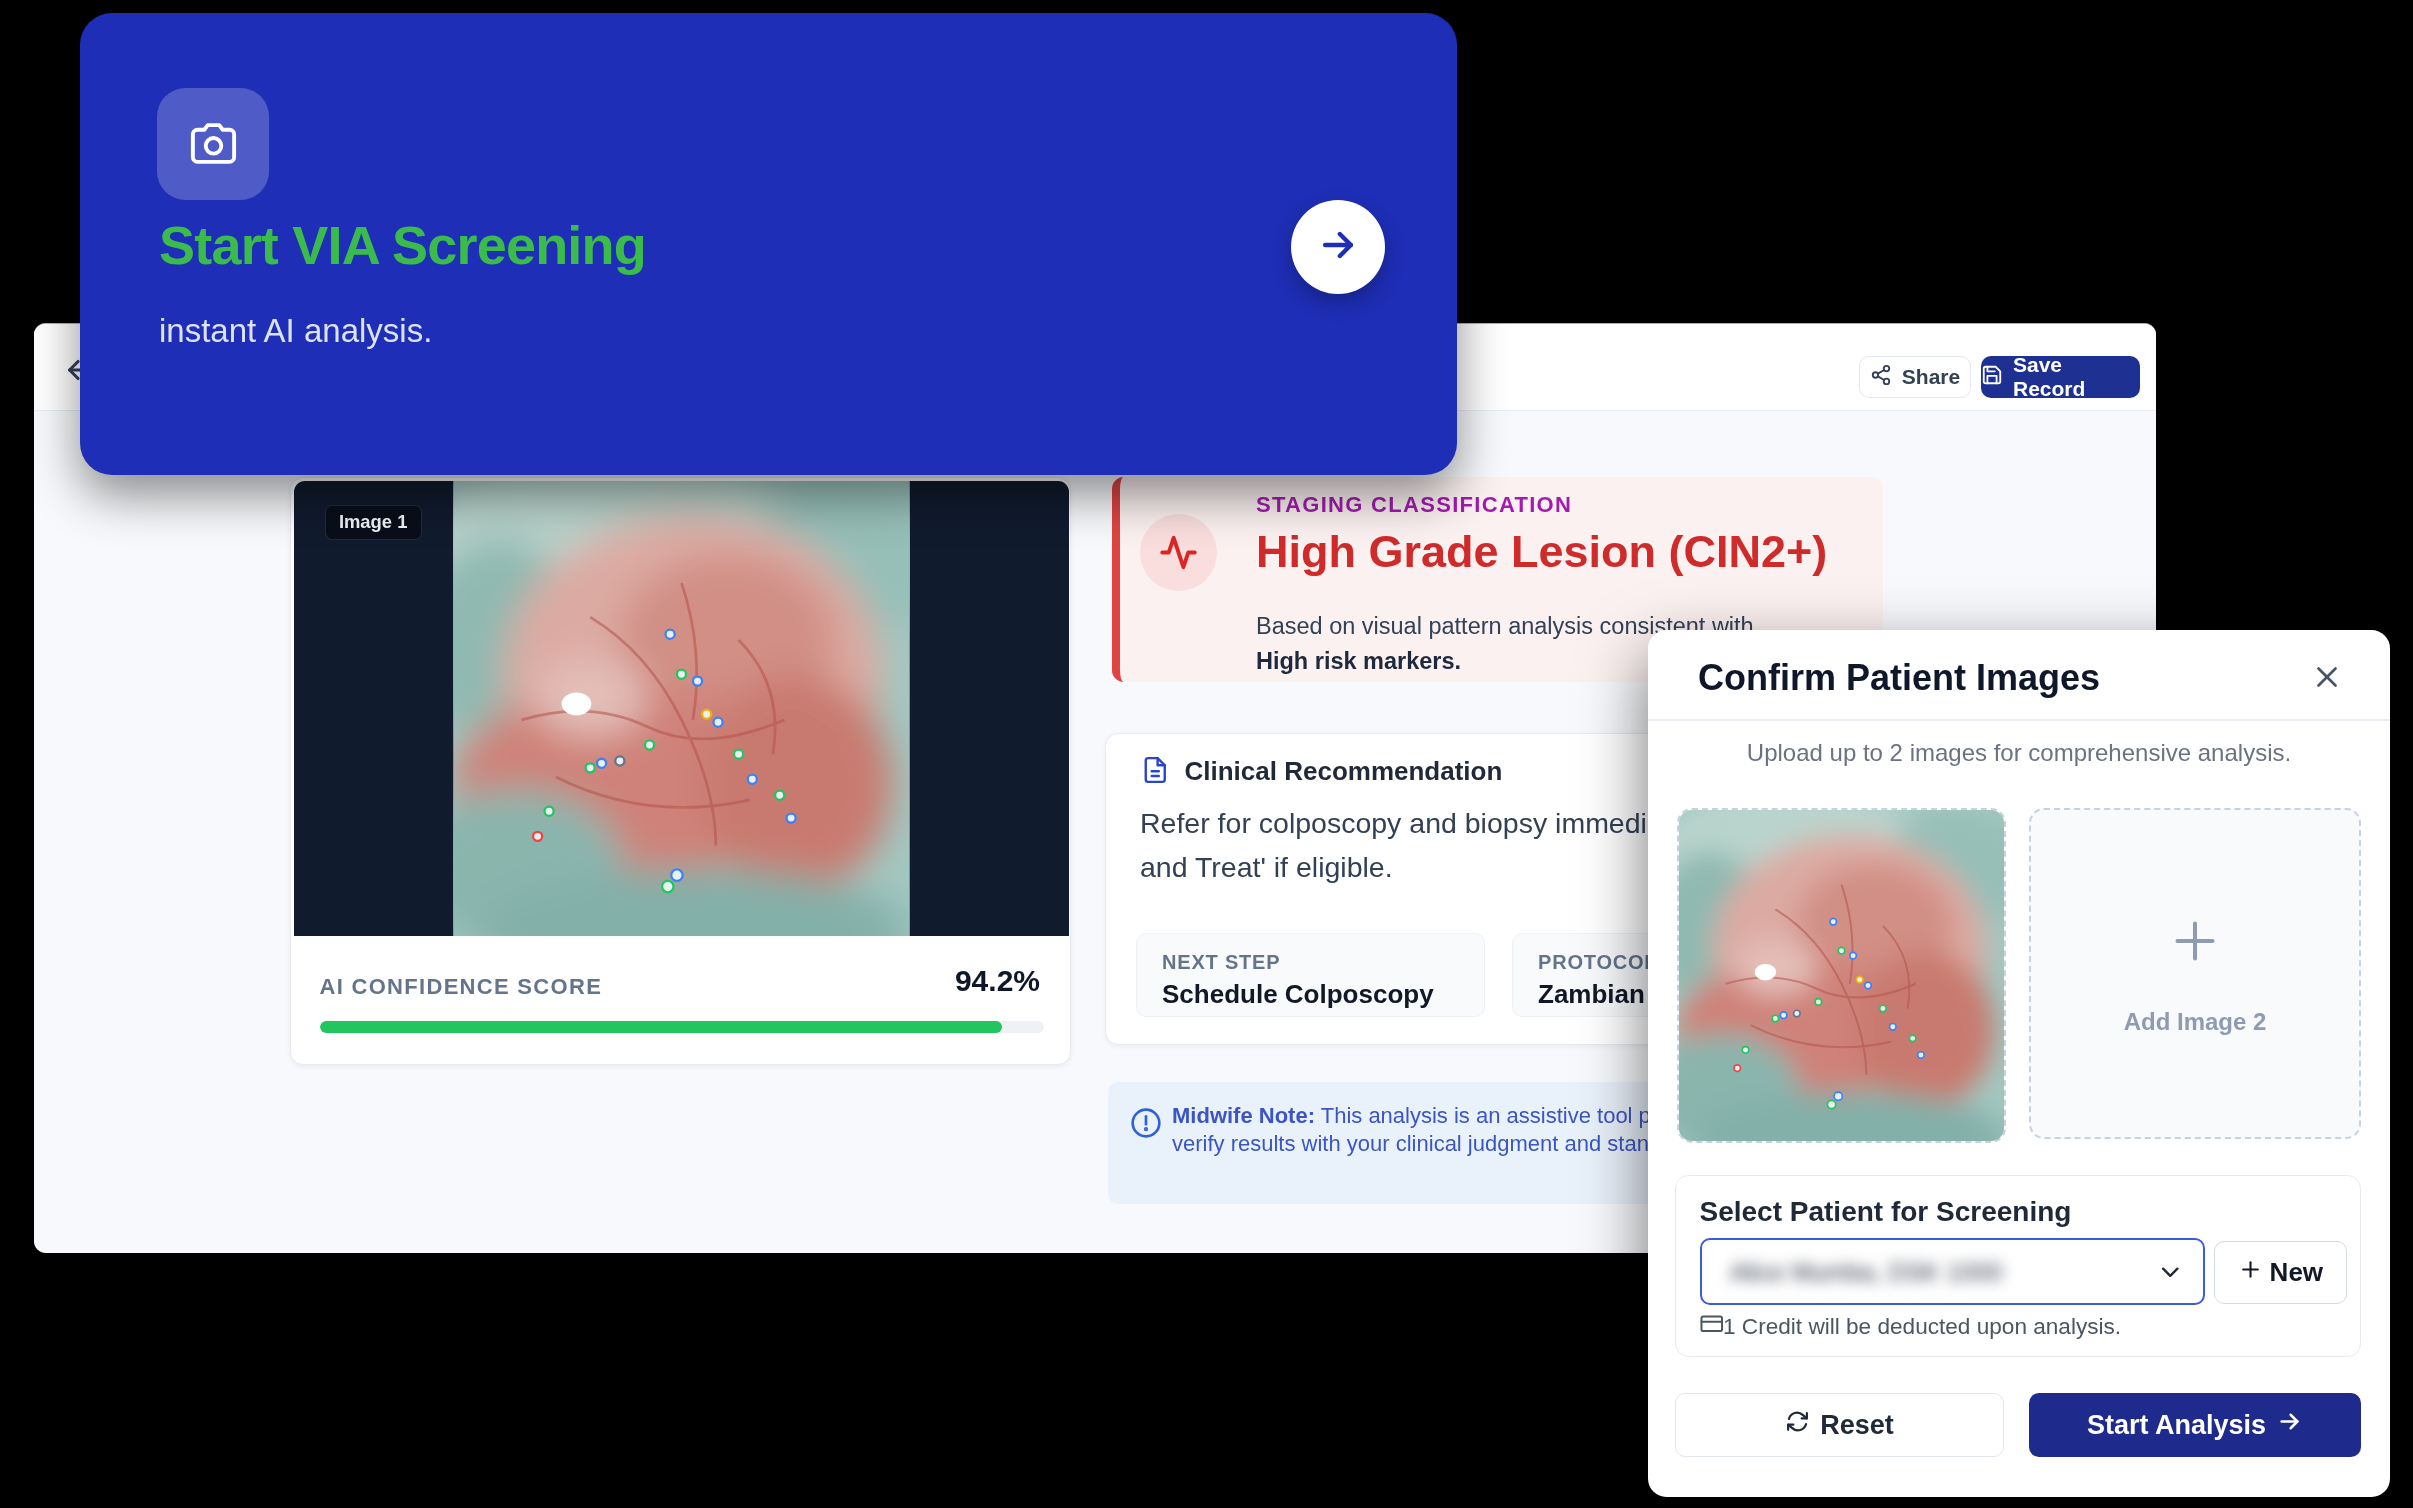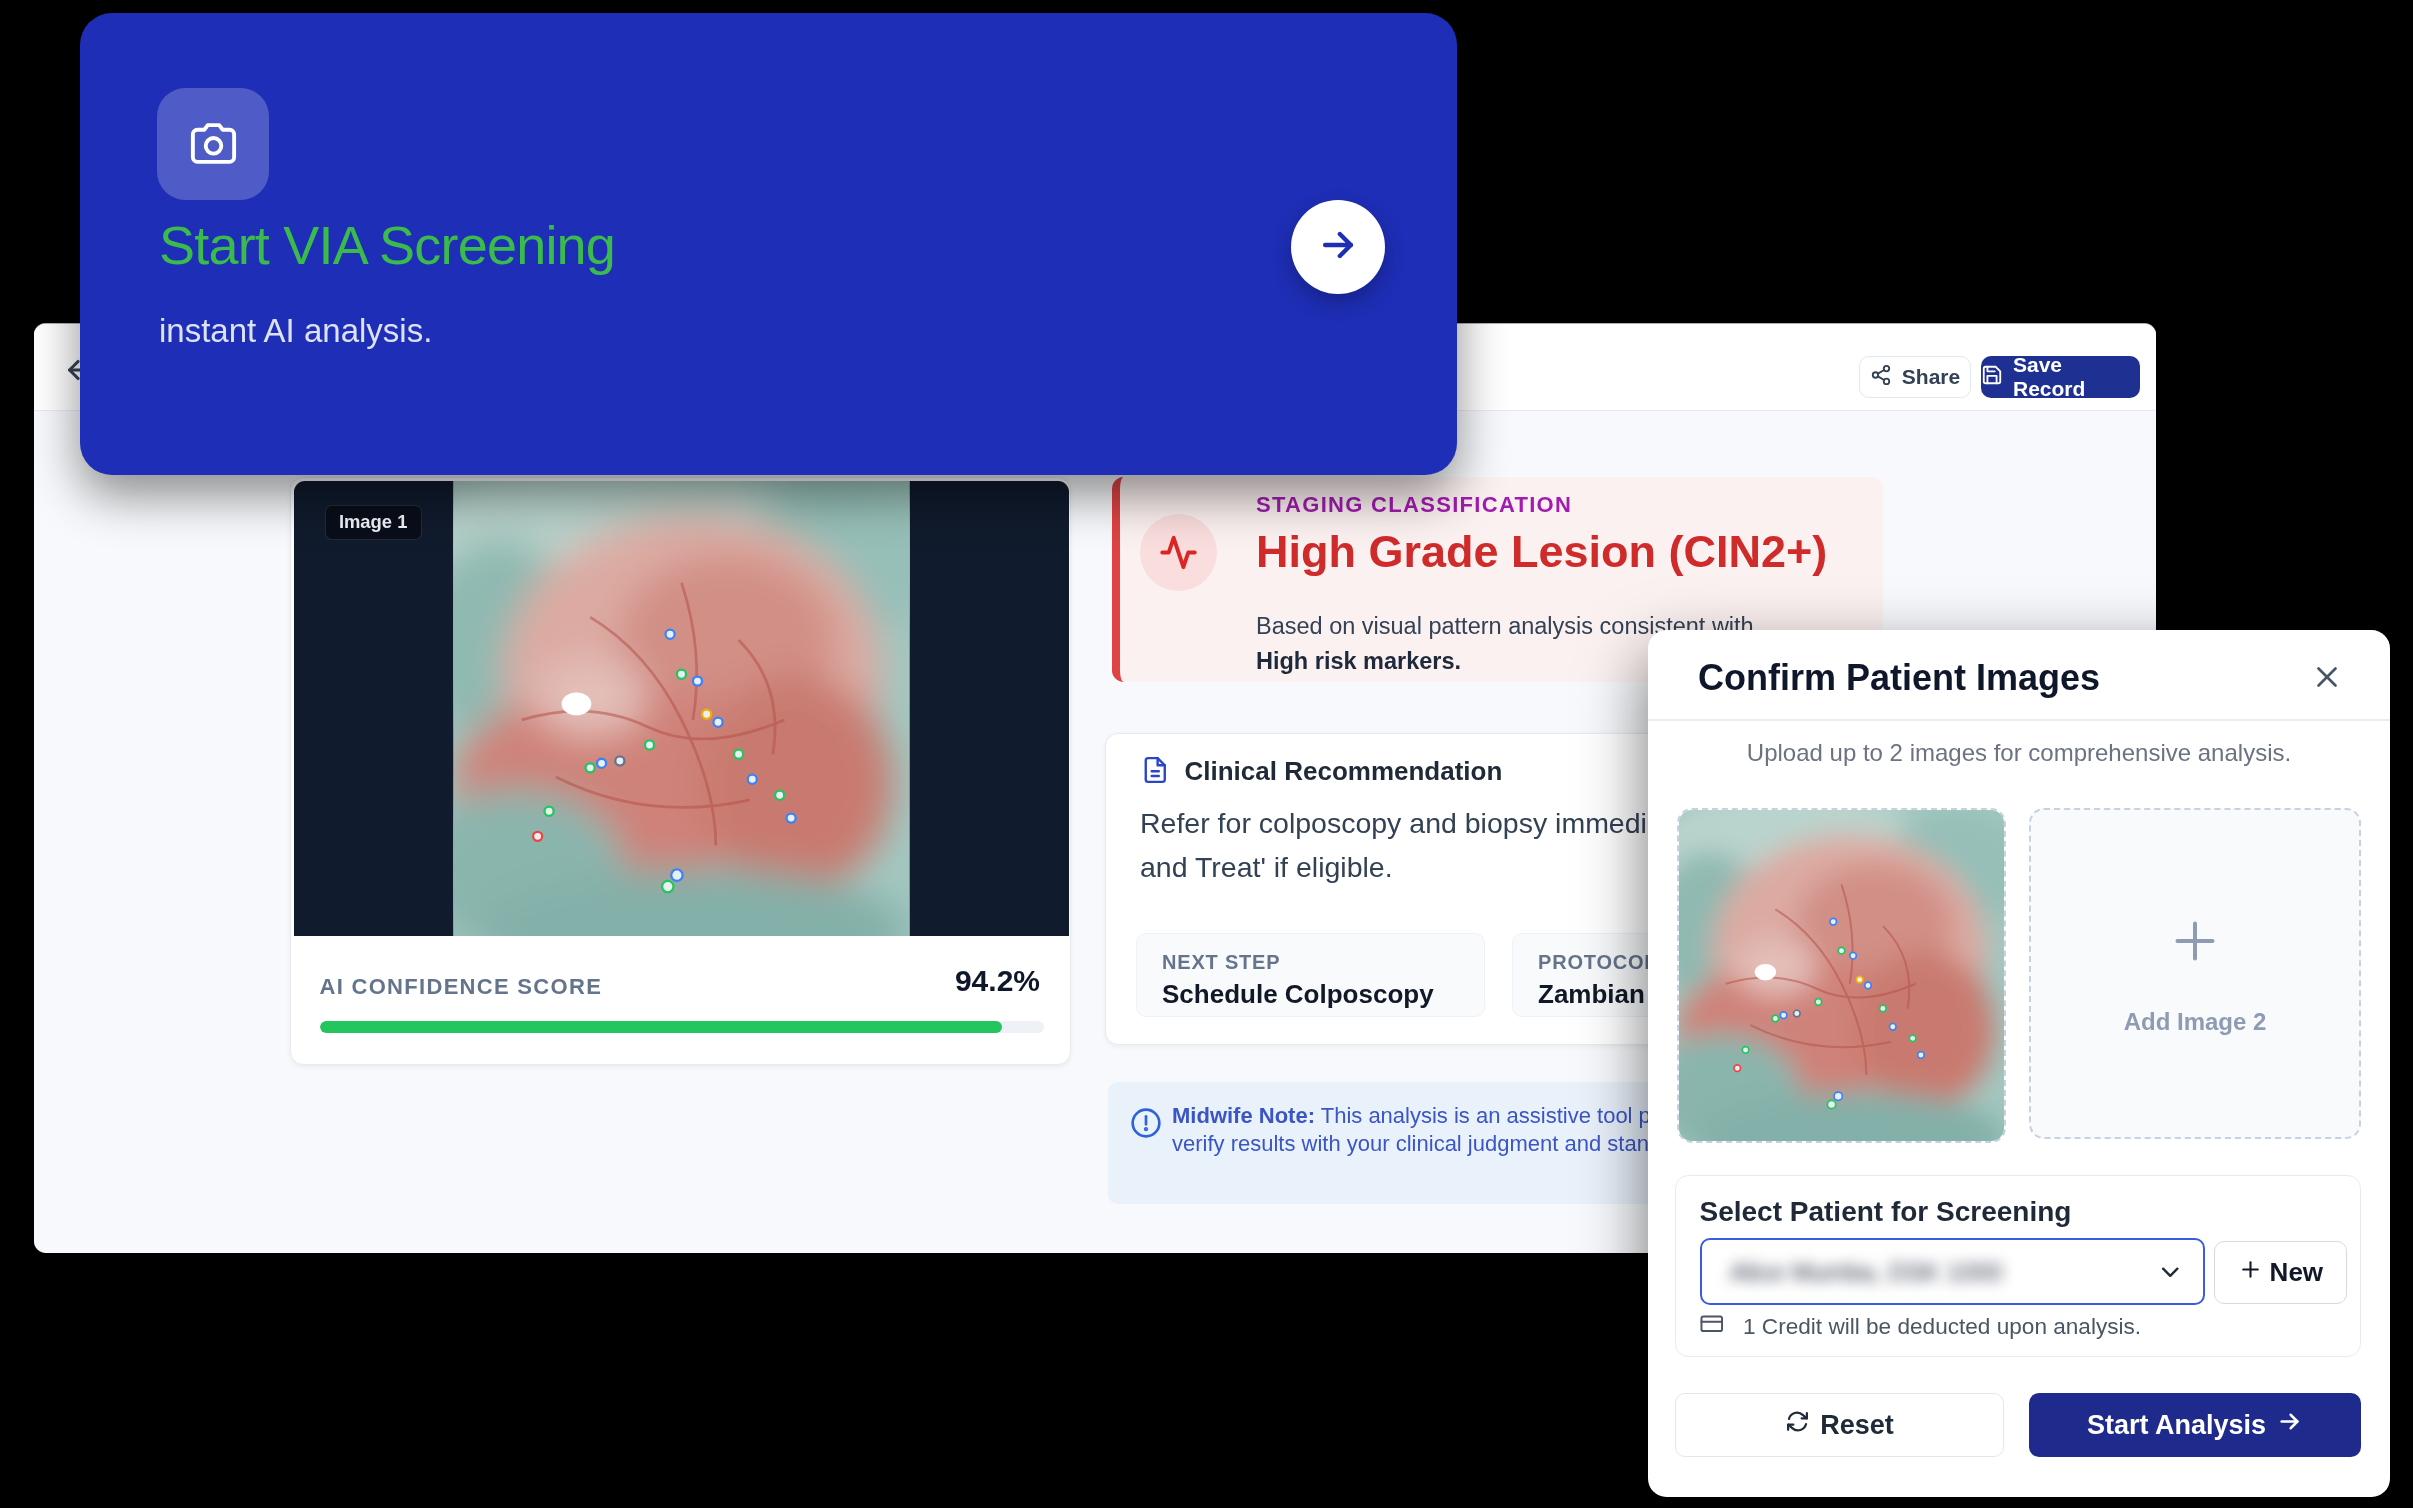--- a/index.html
+++ b/index.html
@@ -70,21 +70,21 @@
     border-radius:10px; }
   .note-icon { position:absolute; left:22px; top:25px; color:#2f62d8; }
   .note-text { position:absolute; left:64px; top:20px; font-size:22px; line-height:28px; color:#3b55c4; }
   .note-text b { font-weight:700; }
 
   
   .promo { position:absolute; left:80px; top:12.6px; width:1377px; height:462px; background:#1e2eb6;
     border-radius:32px; box-shadow:0 20px 50px rgba(0,0,0,.45); }
   .promo-chip { position:absolute; left:77px; top:75px; width:112px; height:112px; border-radius:28.5px;
     background:rgba(255,255,255,.22); display:flex; align-items:center; justify-content:center; color:#fff; }
-  .promo-title { position:absolute; left:79px; top:201px; font-size:54px; font-weight:400;
+  .promo-title { position:absolute; left:79px; top:201px; font-size:54px; font-weight:700;
     letter-spacing:-0.8px; color:#3cbb4d; white-space:nowrap; }
   .promo-sub { position:absolute; left:79px; top:295px; font-size:33px; line-height:45px; color:#dce3f8; }
   .promo-arrow { position:absolute; left:1211px; top:187px; width:94px; height:94px; border-radius:50%;
     background:#fff; display:flex; align-items:center; justify-content:center; color:#1e2eb6;
     box-shadow:0 8.4px 20px rgba(0,0,0,.25); cursor:pointer; }
 
   
   .modal { position:absolute; left:1648px; top:630px; width:742px; height:867px; background:#fff;
     border-radius:18.4px; box-shadow:0 25px 67px rgba(0,0,0,.55); }
   .modal-title { position:absolute; left:50px; top:27px; font-size:36px; font-weight:800; color:#0f172a; }
@@ -104,21 +104,21 @@
     border:1.7px solid #e7ebf0; border-radius:13.4px; }
   .patient-label { position:absolute; left:23.5px; top:20px; font-size:28px; font-weight:600; color:#1f2937; }
   .patient-select { position:absolute; left:23.5px; top:62px; width:505px; height:67px;
     border:2.5px solid #3b5be0; border-radius:10px; background:#fff; cursor:pointer; }
   .patient-select .redacted { position:absolute; left:28.5px; top:18.4px; font-size:25px; color:#2b3445;
     filter:blur(6.7px); white-space:nowrap; }
   .patient-select .chev { position:absolute; right:18.4px; top:18.4px; color:#1f2937; }
   .new-btn { position:absolute; left:538px; top:65px; width:133px; height:63px; border:1.7px solid #d5dbe3;
     border-radius:10px; background:#fff; display:flex; align-items:center; justify-content:center; gap:6.7px;
     font-size:26px; font-weight:600; color:#111827; cursor:pointer; }
-  .credit-row { position:absolute; left:23.5px; top:136px; display:flex; align-items:center; gap:20px;
+  .credit-row { position:absolute; left:23.5px; top:136px; display:flex; align-items:center; gap:0;
     font-size:22.6px; color:#4b5563; }
   .reset-btn { position:absolute; left:27px; top:763px; width:329px; height:64px; background:#fff;
     border:1.7px solid #e2e7ee; border-radius:10px; color:#1f2937; font-size:27px; }
   .start-btn { position:absolute; left:381px; top:763px; width:332px; height:64px; background:#1e2b8c;
     border:none; border-radius:10px; color:#fff; font-size:27px; }
 
   .nowrap { white-space:nowrap; }
 </style>
 </head>
 <body>

